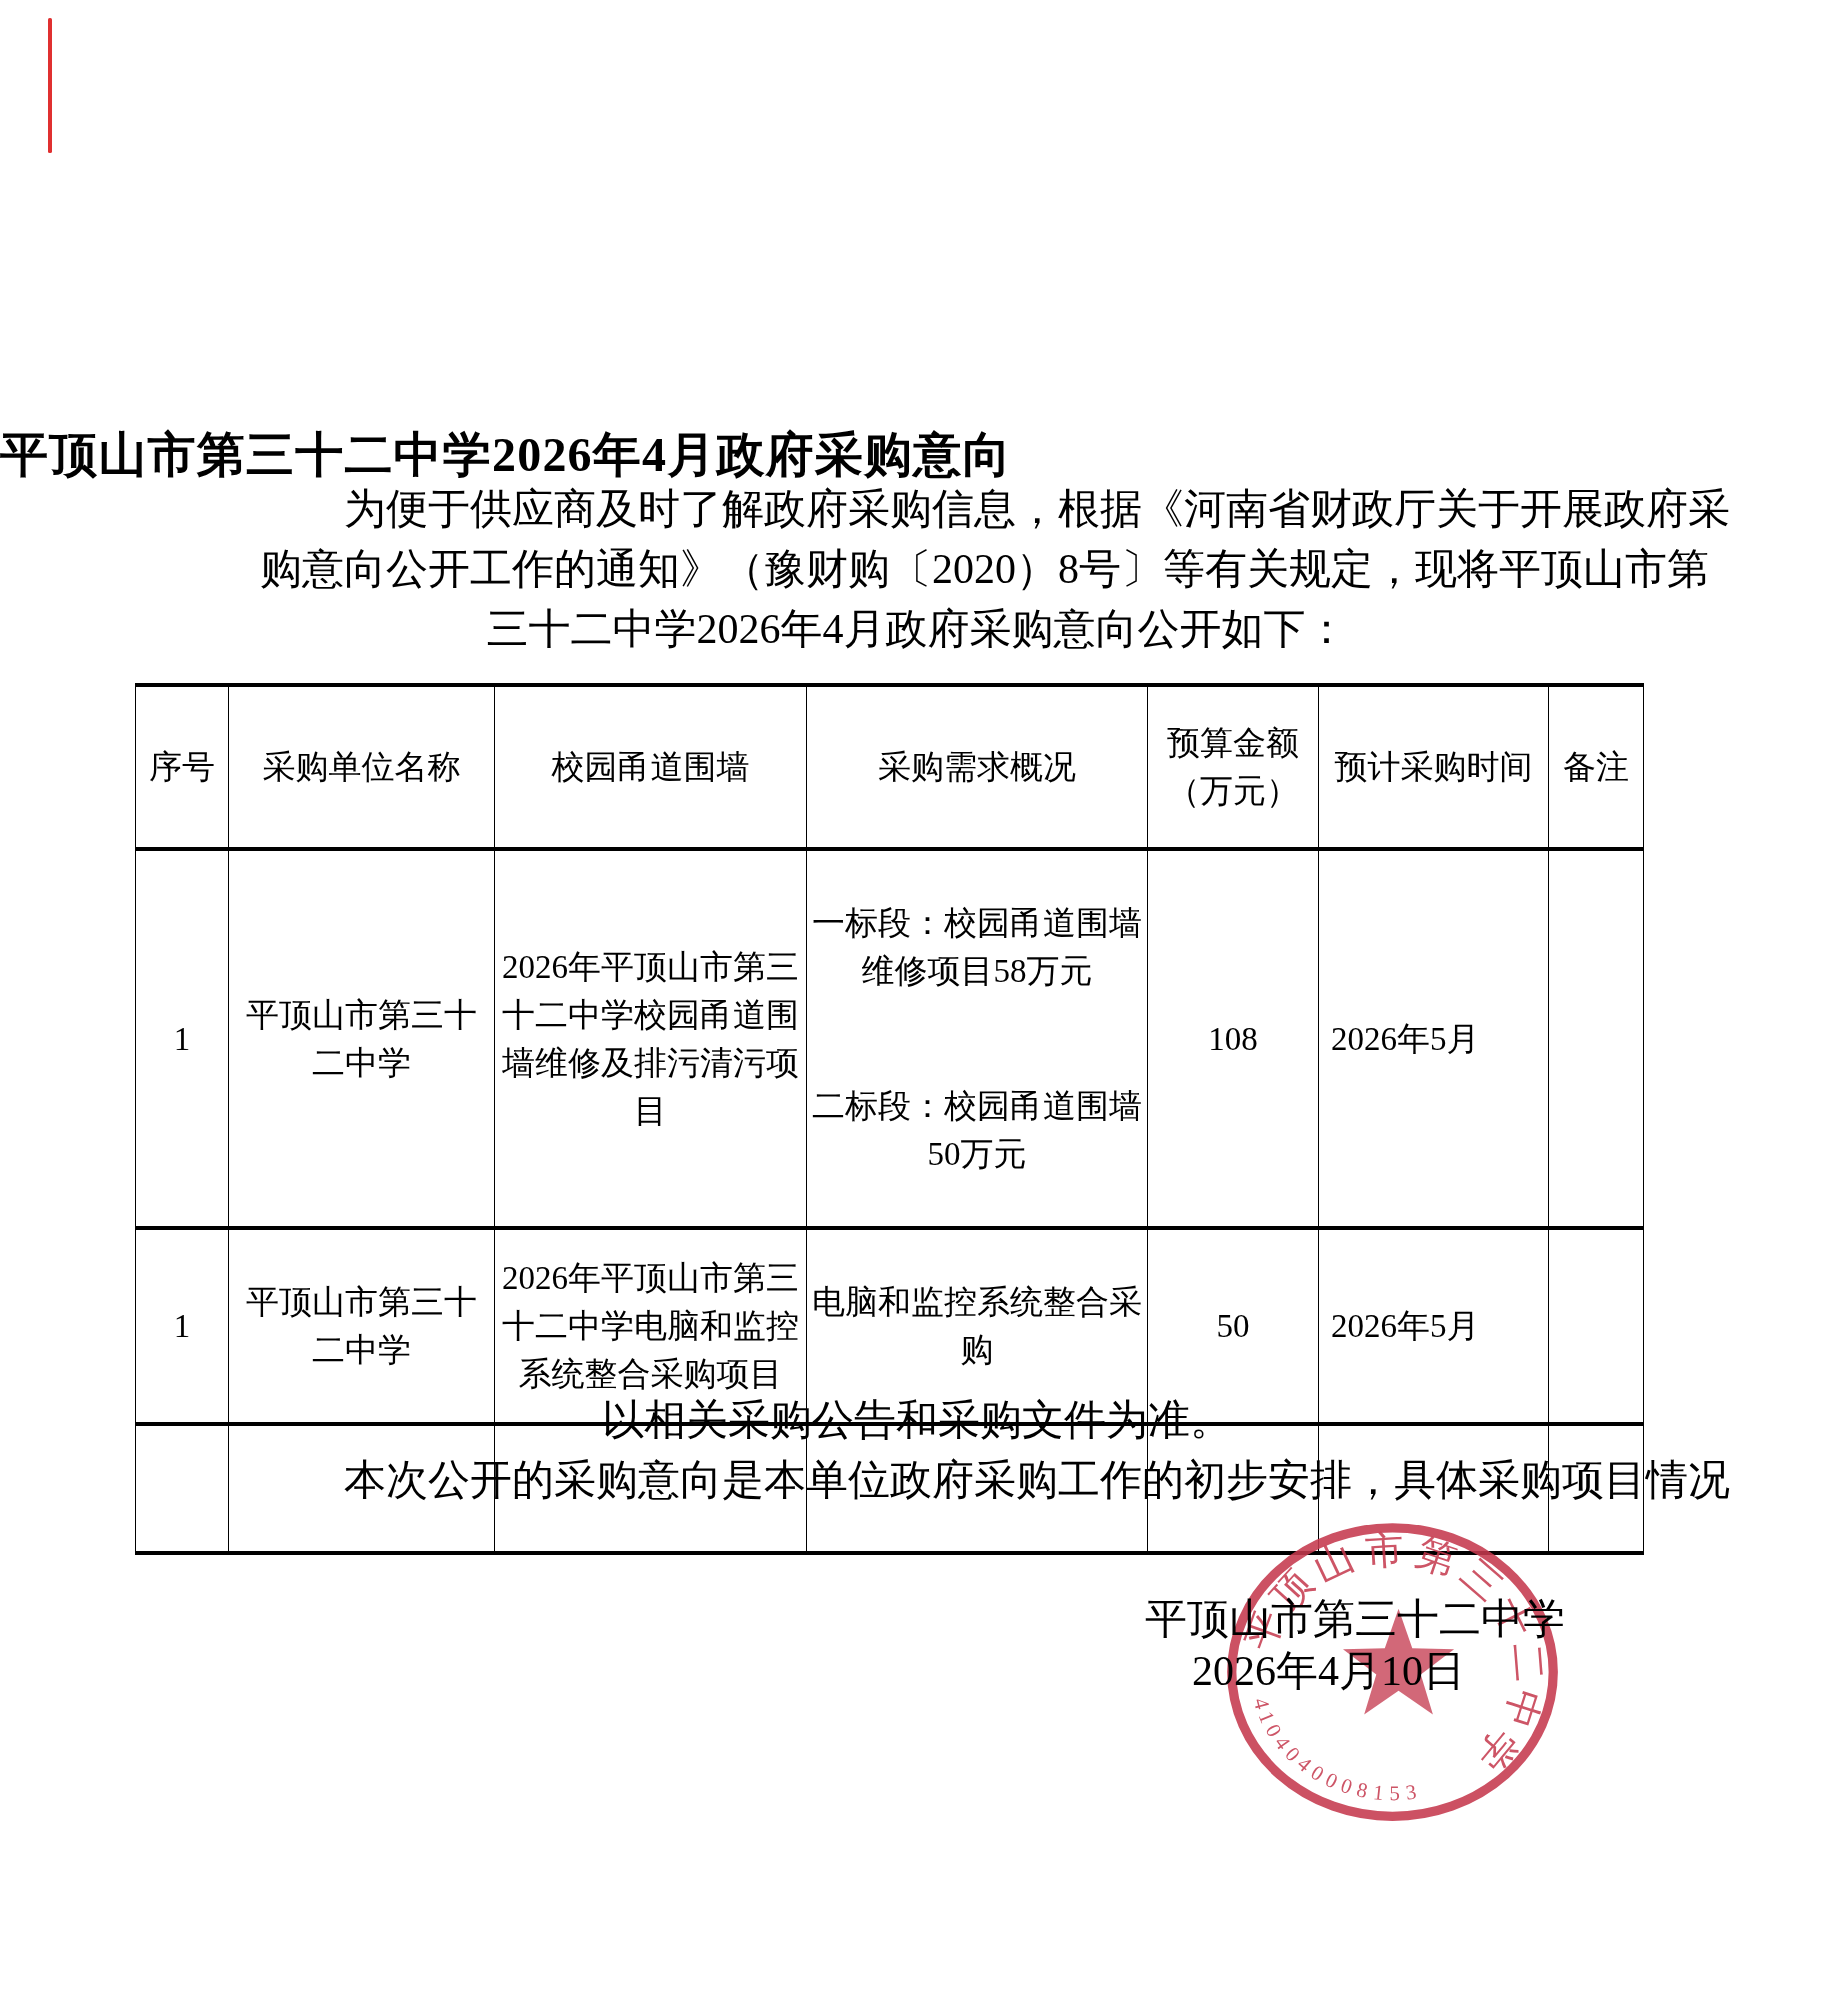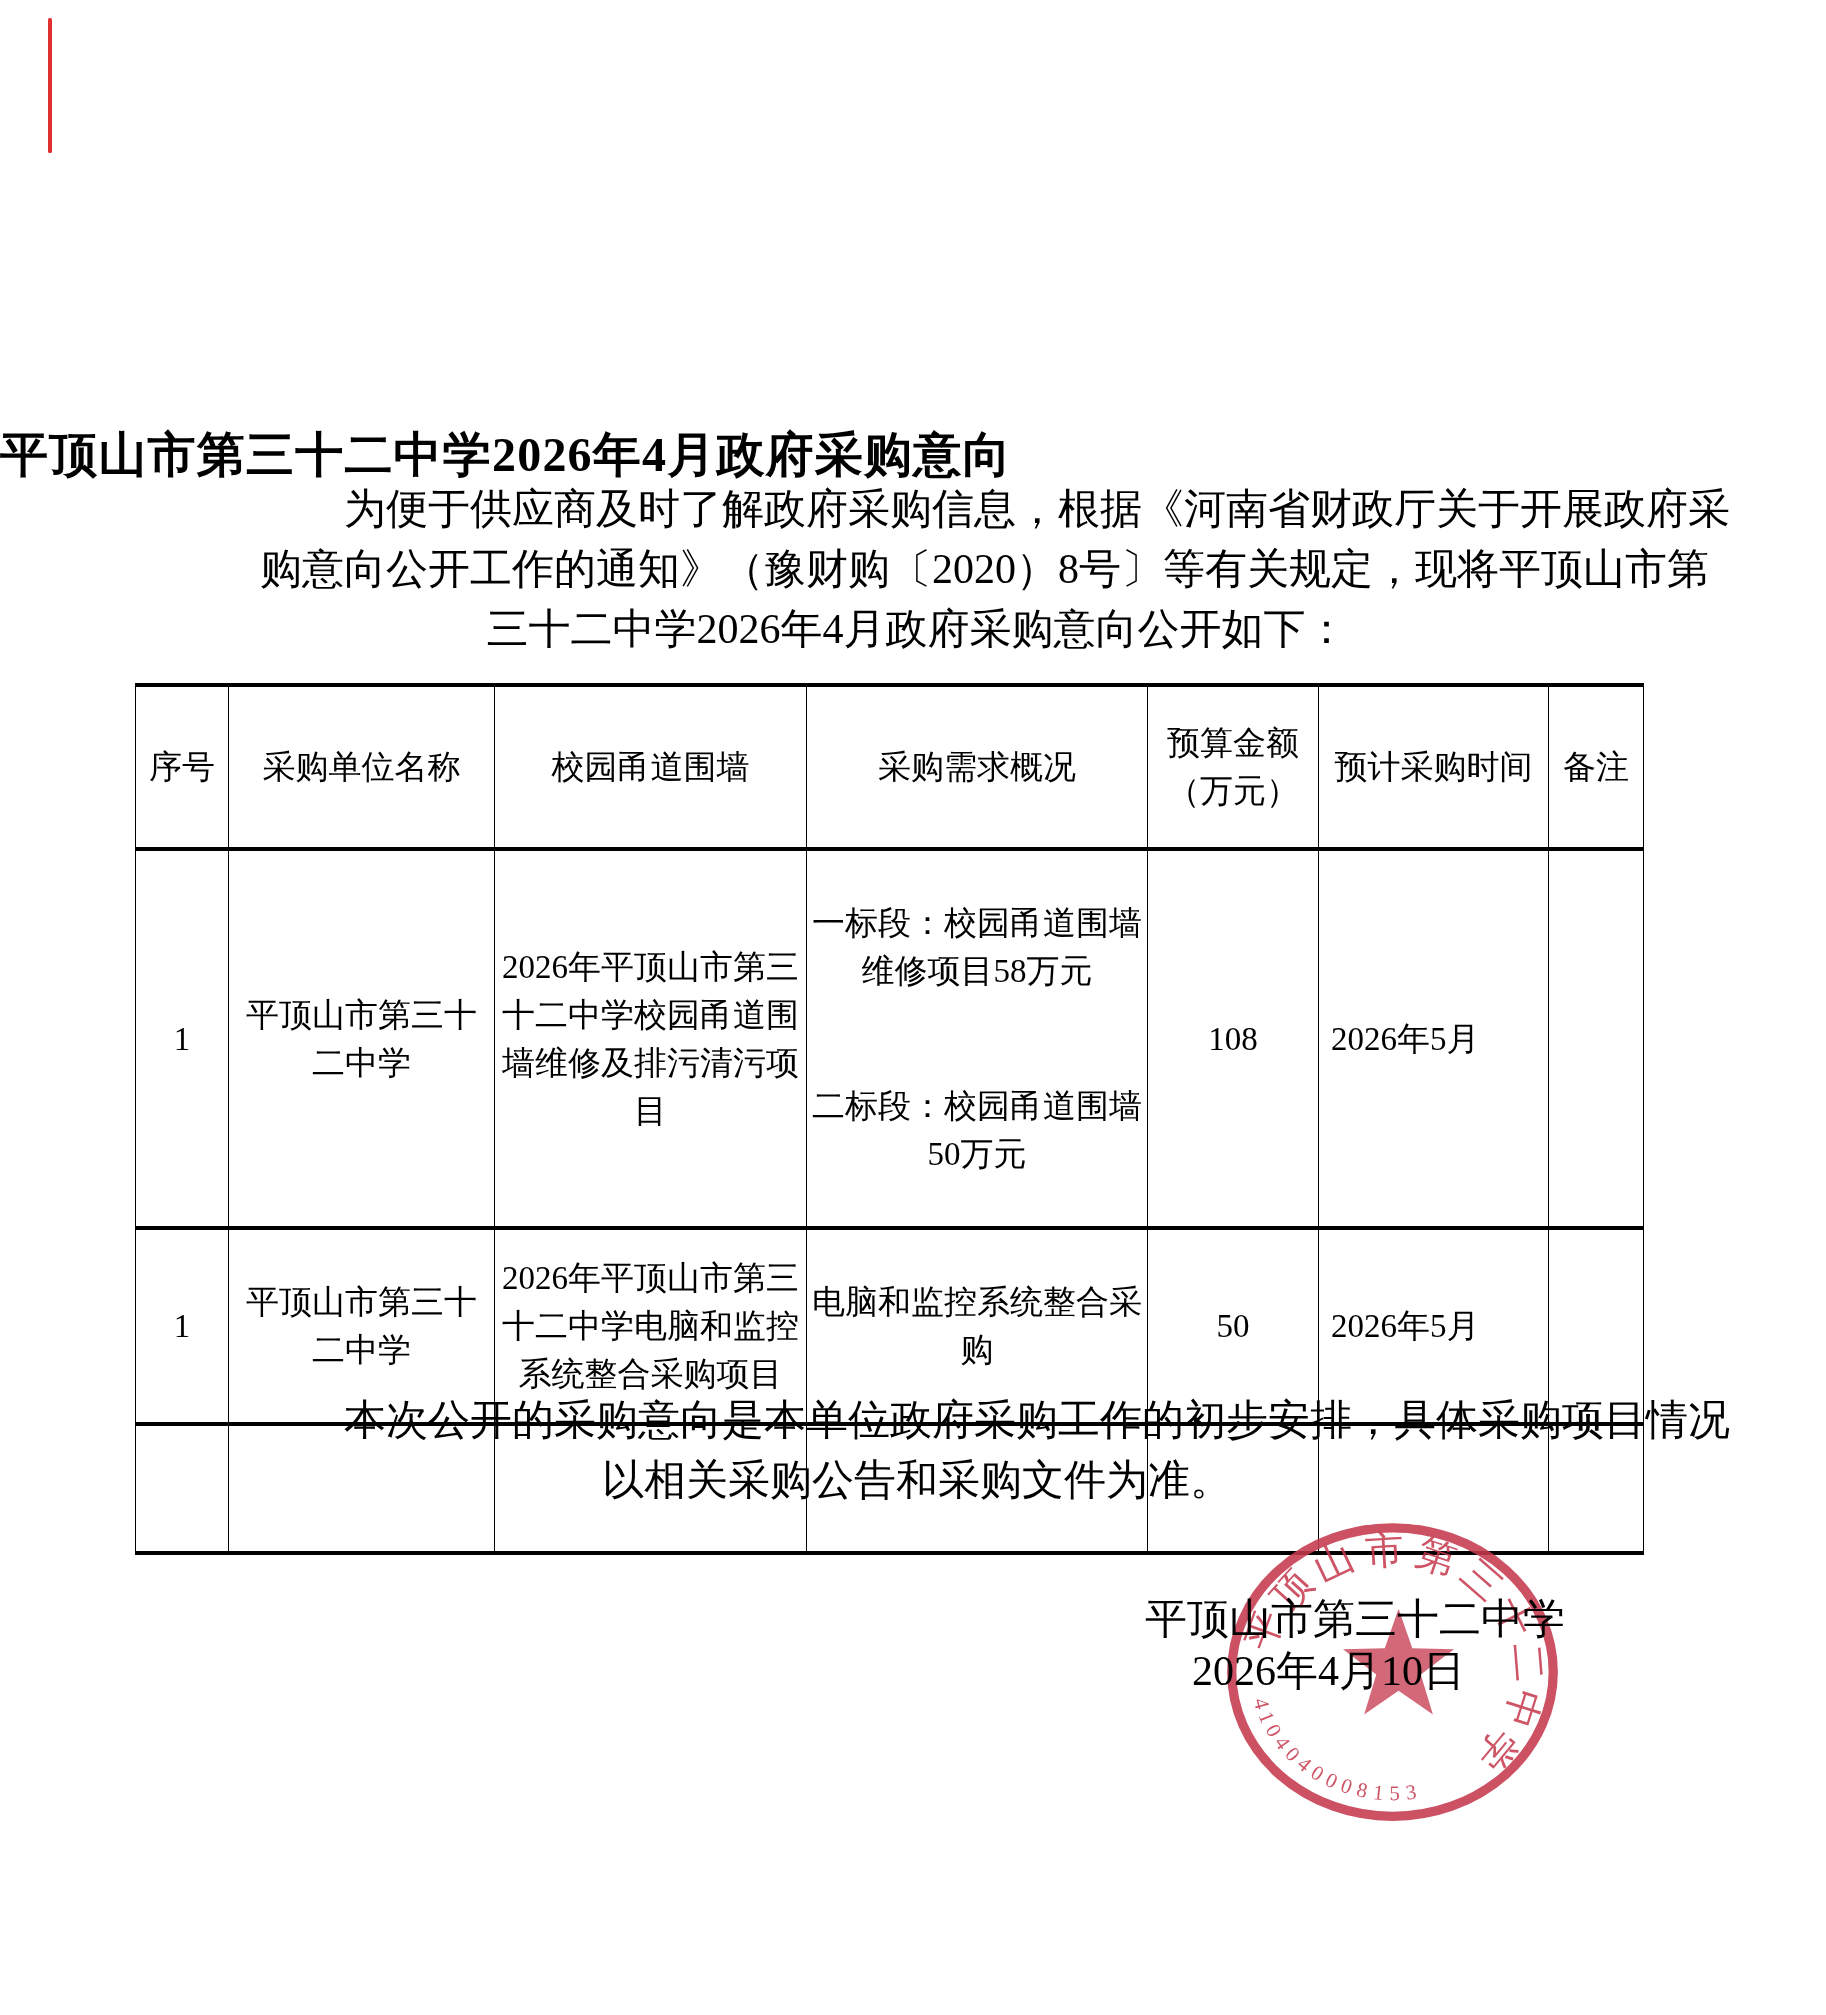--- a/index.html
+++ b/index.html
@@ -133,22 +133,22 @@
       <td></td>
       <td></td>
       <td></td>
       <td class="left-cell"></td>
       <td></td>
     </tr>
   </tbody>
     </table>
 
   <div class="closing">
+    <div class="line">以相关采购公告和采购文件为准。</div>
     <div class="line indent">本次公开的采购意向是本单位政府采购工作的初步安排，具体采购项目情况</div>
-    <div class="line">以相关采购公告和采购文件为准。</div>
   </div>
 
   <svg class="stamp" viewBox="0 0 850 762" xmlns="http://www.w3.org/2000/svg">
     <ellipse cx="425" cy="380" rx="399" ry="358" fill="none" stroke="#c5394e" stroke-width="23" opacity="0.95"></ellipse>
     <polygon fill="#c5394e" opacity="0.82" points="440,223 474.1,321.1 577.9,323.2 495.2,385.9 525.3,485.3 440,426 354.7,485.3 384.8,385.9 302.1,323.2 405.9,321.1"></polygon>
     <g id="stamp-ring-chars">
         <text x="116.78082038222209" y="280.13011814890467" fill="#c5394e" font-size="96" font-family="&quot;Liberation Serif&quot;,&quot;DejaVu Serif&quot;,serif" text-anchor="middle" dominant-baseline="middle" opacity="0.92" transform="rotate(-70 116.78082038222209 280.13011814890467)">平</text>
         <text x="182.016092417946" y="183.85758791768683" fill="#c5394e" font-size="96" font-family="&quot;Liberation Serif&quot;,&quot;DejaVu Serif&quot;,serif" text-anchor="middle" dominant-baseline="middle" opacity="0.92" transform="rotate(-47.8 182.016092417946 183.85758791768683)">顶</text>
         <text x="283.27587439294985" y="116.66490228970679" fill="#c5394e" font-size="96" font-family="&quot;Liberation Serif&quot;,&quot;DejaVu Serif&quot;,serif" text-anchor="middle" dominant-baseline="middle" opacity="0.92" transform="rotate(-25.6 283.27587439294985 116.66490228970679)">山</text>
         <text x="405.5475094670846" y="88.51397024626056" fill="#c5394e" font-size="96" font-family="&quot;Liberation Serif&quot;,&quot;DejaVu Serif&quot;,serif" text-anchor="middle" dominant-baseline="middle" opacity="0.92" transform="rotate(-3.4000000000000057 405.5475094670846 88.51397024626056)">市</text>

